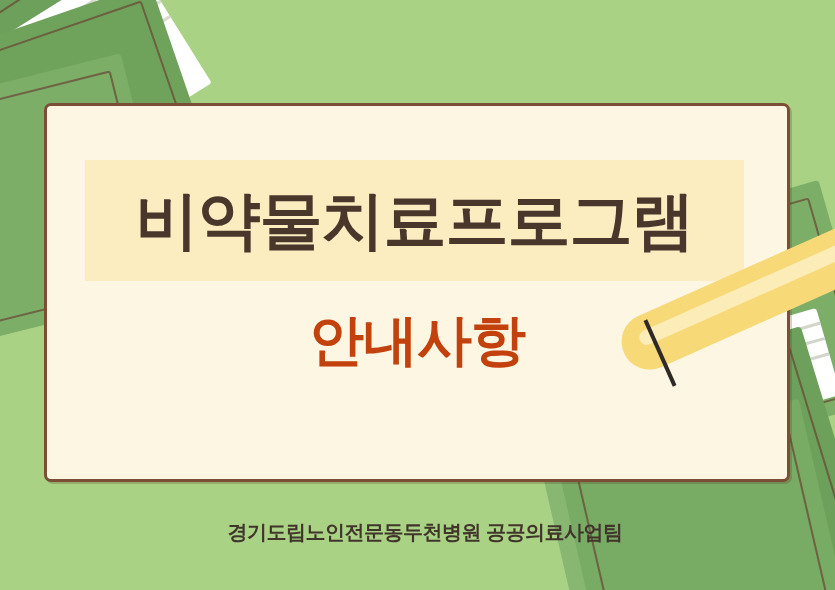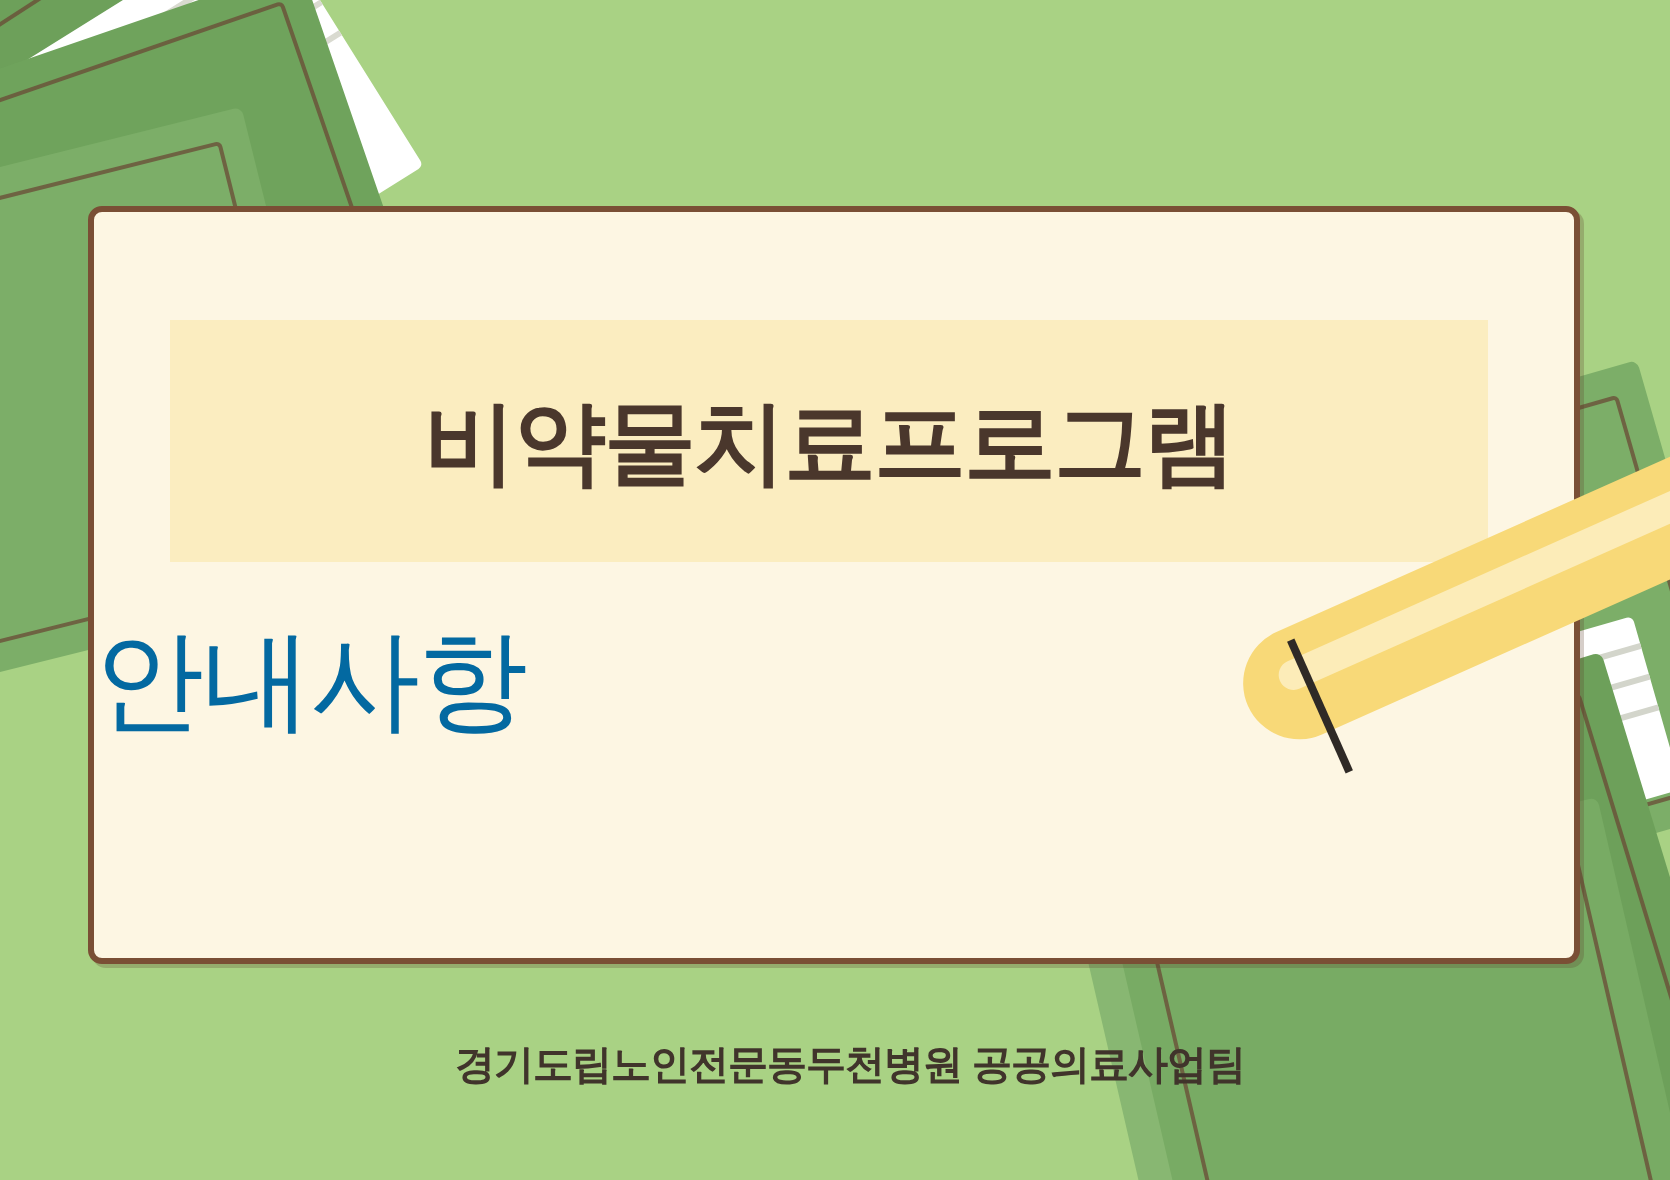--- a/index.html
+++ b/index.html
@@ -184,36 +184,37 @@
     left: 38px;
     top: 54px;
     width: 659px;
     height: 121px;
     background: #fbedc0;
     display: flex;
     align-items: center;
     justify-content: center;
   }
   .title-text {
-    font-size: 46px;
+    font-size: 63px;
     font-weight: 700;
     color: #4a372c;
     letter-spacing: -1px;
     white-space: nowrap;
     line-height: 1;
   }
 
   .subtitle {
     position: absolute;
     left: 0;
     right: 0;
     top: 207px;
+    text-align: center;
     font-size: 55px;
-    font-weight: 400;
-    color: #0369a1;
+    font-weight: 700;
+    color: #c2410c;
     letter-spacing: -1px;
     line-height: 1;
   }
 
   
   .pen-wrap {
     position: absolute;
     left: 600px;
     top: 245px;
     width: 300px;

